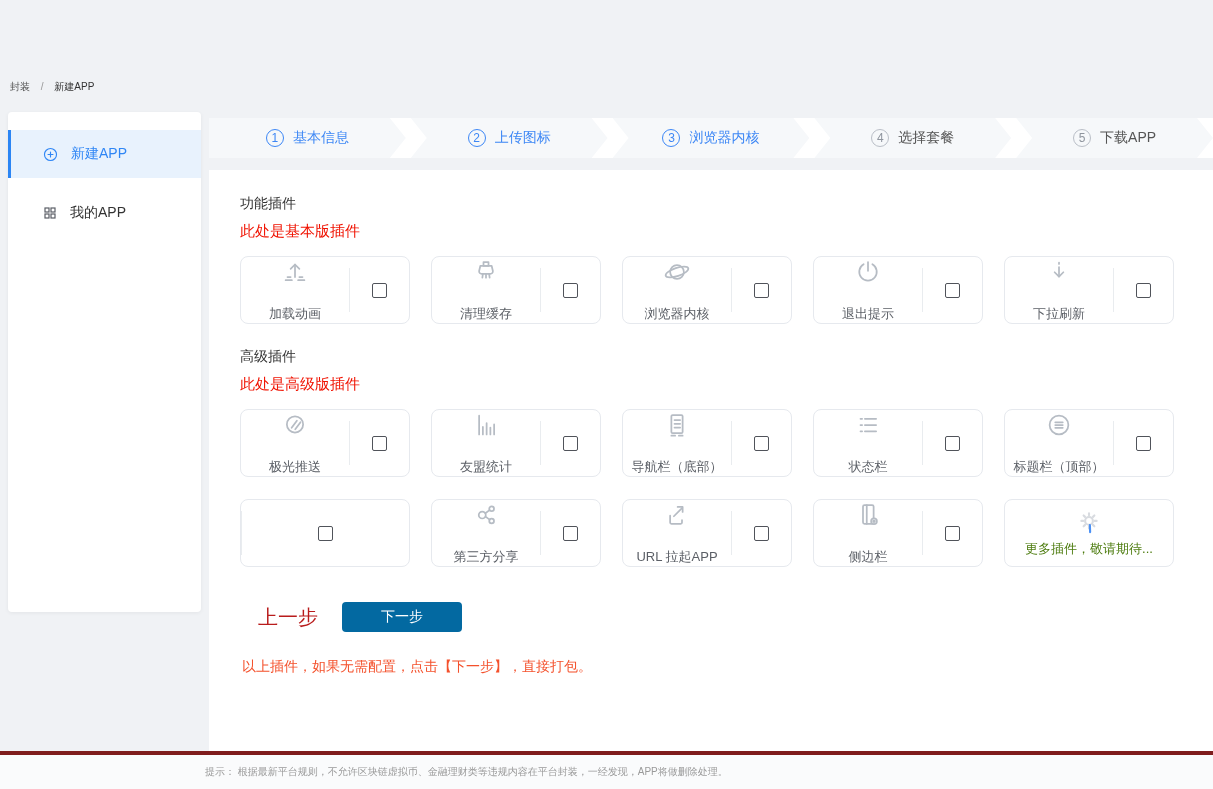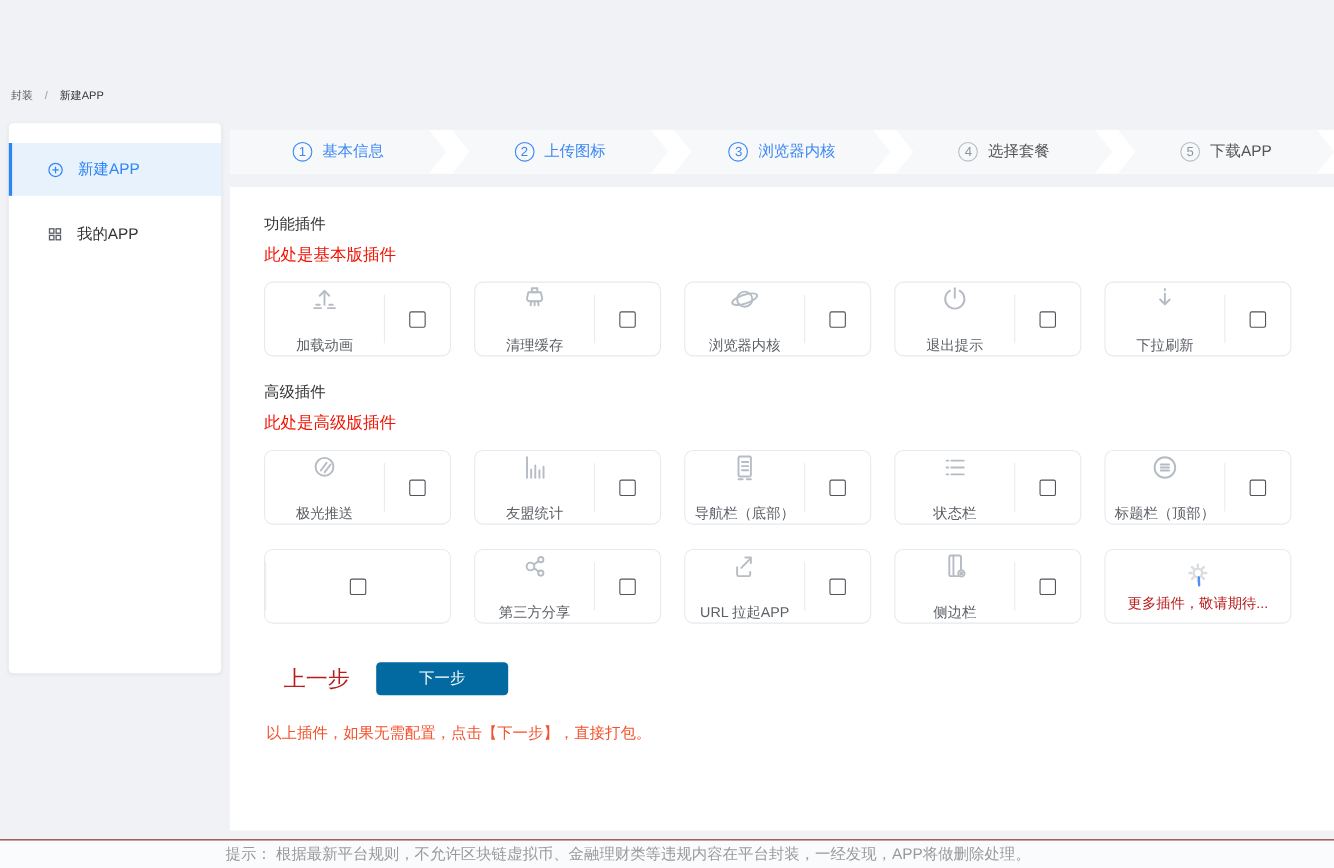--- a/index.html
+++ b/index.html
@@ -53,33 +53,33 @@
 
   .plugin-card { height:68px; border:1px solid #e6e9ee; border-radius:8px; background:#fff;
     display:flex; align-items:center; cursor:pointer; }
   .card-left { width:108px; display:flex; flex-direction:column; align-items:center; justify-content:center; }
   .card-left .icn { height:30px; display:flex; align-items:center; }
   .card-left .plbl { font-size:13px; color:#5b5f66; white-space:nowrap; margin-top:18px; }
   .card-divider { width:1px; height:44px; background:#e9ecef; }
   .card-right { flex:1; display:flex; align-items:center; justify-content:center; }
   .checkbox { width:15px; height:15px; border:1px solid #50535a; border-radius:2px; background:#fff; cursor:pointer; }
   .plugin-card.more { flex-direction:column; justify-content:center; cursor:default; }
-  .plugin-card.more .plbl { font-size:13px; color:#b91c1c; margin-top:1px; }
+  .plugin-card.more .plbl { font-size:13px; color:#4d7c0f; margin-top:1px; }
 
   
   .actions { display:flex; align-items:center; margin-top:35px; padding-left:18px; }
   .prev { font-size:20px; color:#b91c1c; cursor:pointer; }
   .next { margin-left:24px; width:120px; height:30px; background:#0369a1; color:#fff; border:none;
     border-radius:4px; font-size:14px; cursor:pointer; font-family:inherit; }
   .bottom-note { margin-top:26px; padding-left:2px; font-size:14px; color:#f4512c; }
 
   
-  footer { position:absolute; left:0; right:0; bottom:0; height:26px; background:#fafbfc;
-    border-top:1px solid #7f1d1d; display:flex; align-items:center; padding-left:205px;
-    font-size:14px; color:#9a9a9a; }
+  footer { position:absolute; left:0; right:0; bottom:0; height:38px; background:#fafbfc;
+    border-top:4px solid #7f1d1d; display:flex; align-items:center; padding-left:205px;
+    font-size:10px; color:#9a9a9a; }
 
   svg { display:block; }
 </style>
 </head>
 <body>
 <div id="app">
 
 
   <div class="breadcrumb">
     <span>封装</span>

